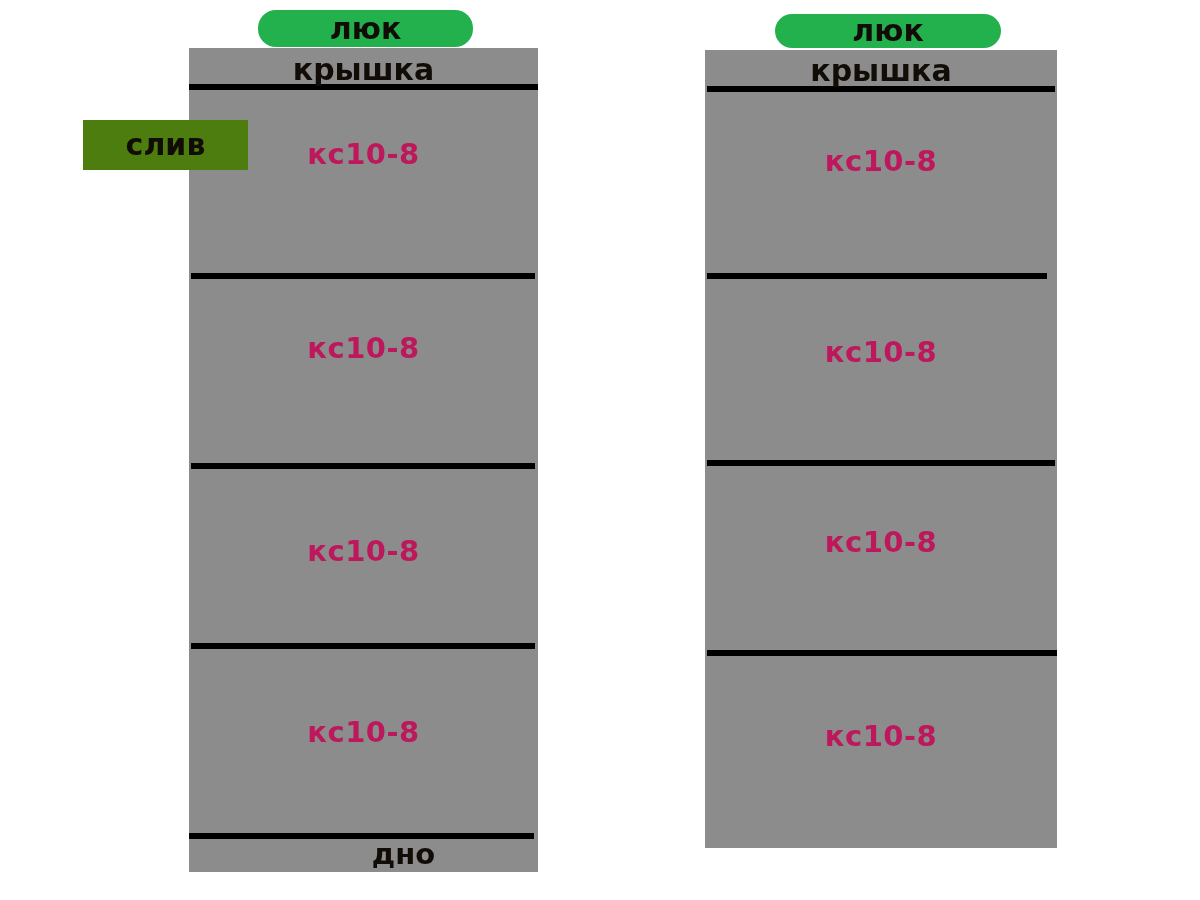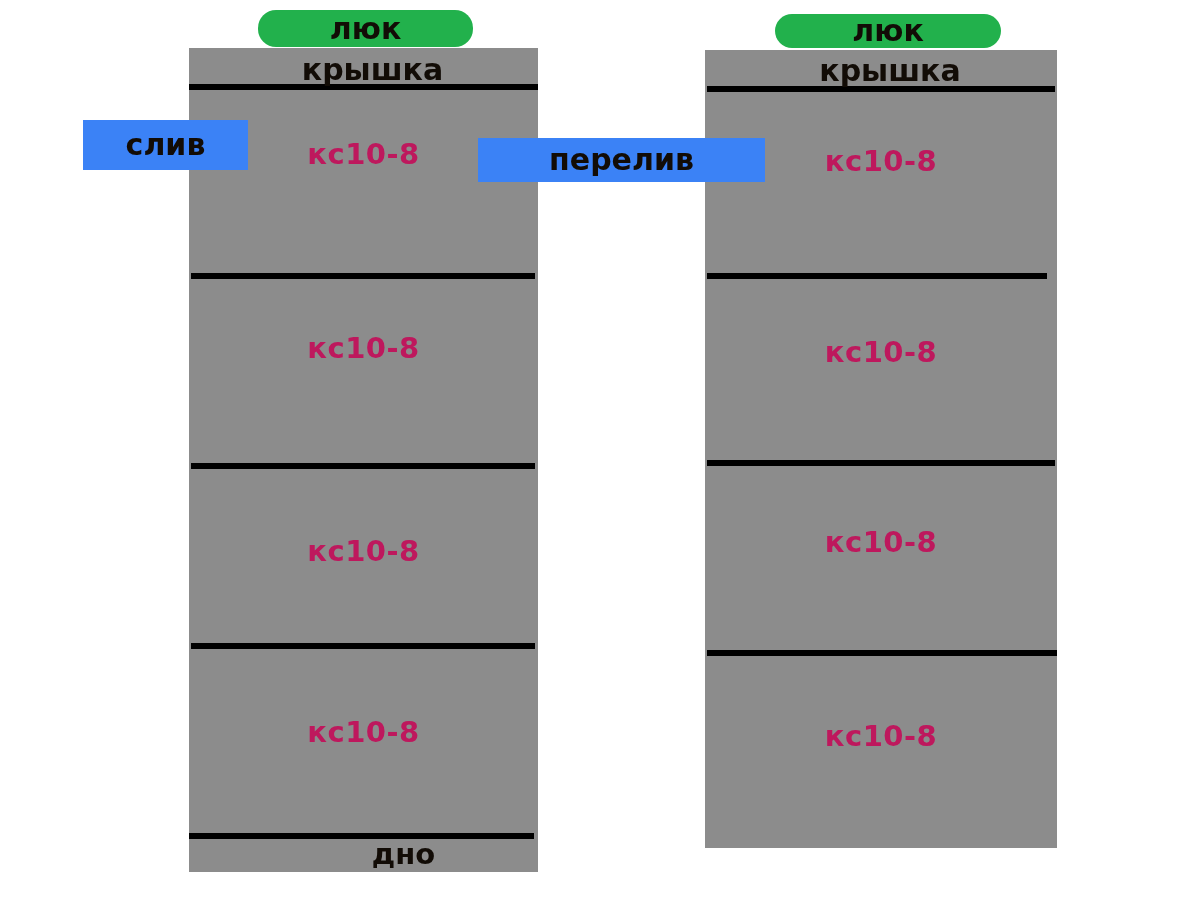--- a/index.html
+++ b/index.html
@@ -46,21 +46,20 @@
     line-height: 1;
   }
   .lid-label {
     position: absolute;
     color: #120c06;
     font-size: 30px;
     font-weight: 700;
     white-space: nowrap;
     text-align: center;
     line-height: 1;
-    margin-left: 9px;
   }
   .bottom-label {
     position: absolute;
     color: #120c06;
     font-size: 29px;
     font-weight: 700;
     white-space: nowrap;
     text-align: center;
     line-height: 1;
     padding-left: 40px;
@@ -79,21 +78,21 @@
     color: #120c06;
     font-size: 30px;
     font-weight: 700;
     line-height: 1;
     white-space: nowrap;
   }
 
   
   .pipe-box {
     position: absolute;
-    background: #3b82f6;
+    background: #4d7c0f;
     display: flex;
     align-items: center;
     justify-content: center;
   }
   .pipe-box .pipe-text {
     color: #120c06;
     font-size: 30px;
     font-weight: 700;
     line-height: 1;
     white-space: nowrap;
@@ -142,17 +141,14 @@
   <div class="ring-label" style="left:705px; top:722px; width:352px;">кс10-8</div>
 
   <div class="hatch-box" style="left:775px; top:14px; width:226px; height:34px;">
     <span class="hatch-text">люк</span>
   </div>
 
   <div class="pipe-box" style="left:83px; top:120px; width:165px; height:50px;">
     <span class="pipe-text">слив</span>
   </div>
 
-  <div class="pipe-box" style="left:478px; top:138px; width:287px; height:44px;">
-    <span class="pipe-text">перелив</span>
-  </div>
 
 </div>
 
 </body></html>

